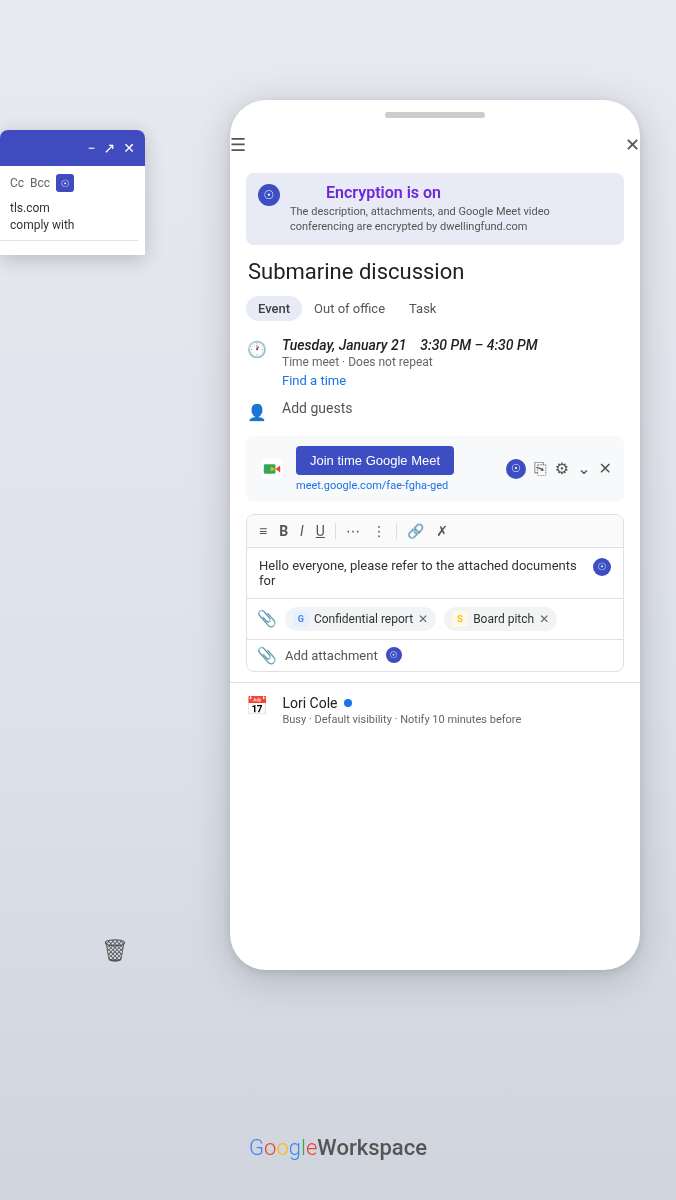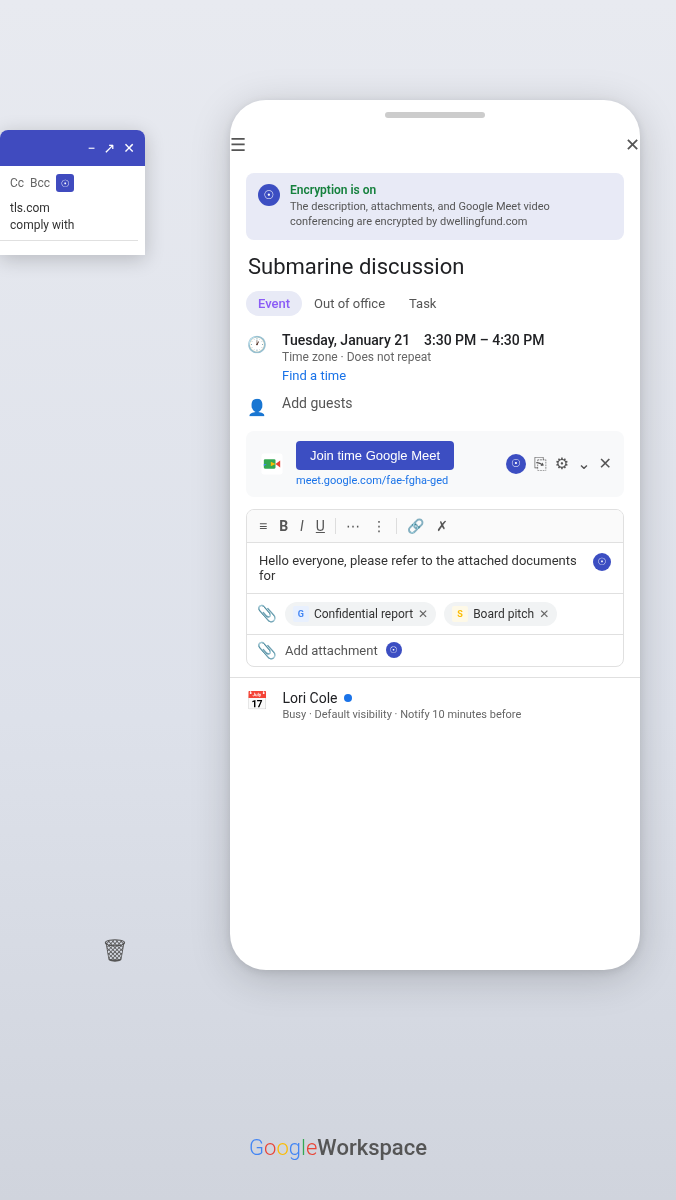--- a/index.html
+++ b/index.html
@@ -143,24 +143,25 @@
       border-radius: 50%;
       display: flex;
       align-items: center;
       justify-content: center;
       color: #fff;
       font-size: 12px;
       flex-shrink: 0;
       margin-top: 1px;
     }
     .enc-text-title {
-      font-size: 12px;
+      font-size: 16px;
       font-weight: 600;
-      color: #15803d;
+      color: #6d28d9;
       margin-bottom: 2px;
+      margin-left: 36px;
     }
     .enc-text-body {
       font-size: 11px;
       color: #555;
       line-height: 1.4;
     }
 
     
     .event-title {
       font-size: 22px;
@@ -179,21 +180,21 @@
     }
     .tab-item {
       font-size: 13px;
       padding: 5px 12px;
       border-radius: 20px;
       cursor: pointer;
       color: #555;
     }
     .tab-item.active {
       background: #e8eaf6;
-      color: #8b5cf6;
+      color: #404040;
       font-weight: 500;
     }
 
     
     .event-row {
       display: flex;
       align-items: flex-start;
       gap: 14px;
       margin-bottom: 12px;
     }
@@ -211,20 +212,21 @@
     .event-row-content {
       flex: 1;
     }
     .event-date-time {
       font-size: 14px;
       color: #202124;
       font-weight: 400;
     }
     .event-date-time span {
       font-weight: 500;
+      font-style: italic;
     }
     .event-sub {
       font-size: 12px;
       color: #666;
       margin-top: 2px;
     }
     .find-time-link {
       color: #1a73e8;
       font-size: 13px;
       cursor: pointer;
@@ -538,21 +540,21 @@
 
     <div class="event-row">
       <div class="event-row-icon">🕐</div>
       <div class="event-row-content">
         <div class="event-date-time">
           <span>Tuesday, January 21</span>
           &nbsp;&nbsp;
           <span>3:30 PM – 4:30 PM</span>
         </div>
         <div class="event-sub">
-          <span>Time zone</span> · <span>Does not repeat</span>
+          <span>Time meet</span> · <span>Does not repeat</span>
         </div>
         <a class="find-time-link">Find a time</a>
       </div>
     </div>
 
     <div class="event-row">
       <div class="event-row-icon">👤</div>
       <div class="event-row-content">
         <div class="add-guests-text">Add guests</div>
       </div>

